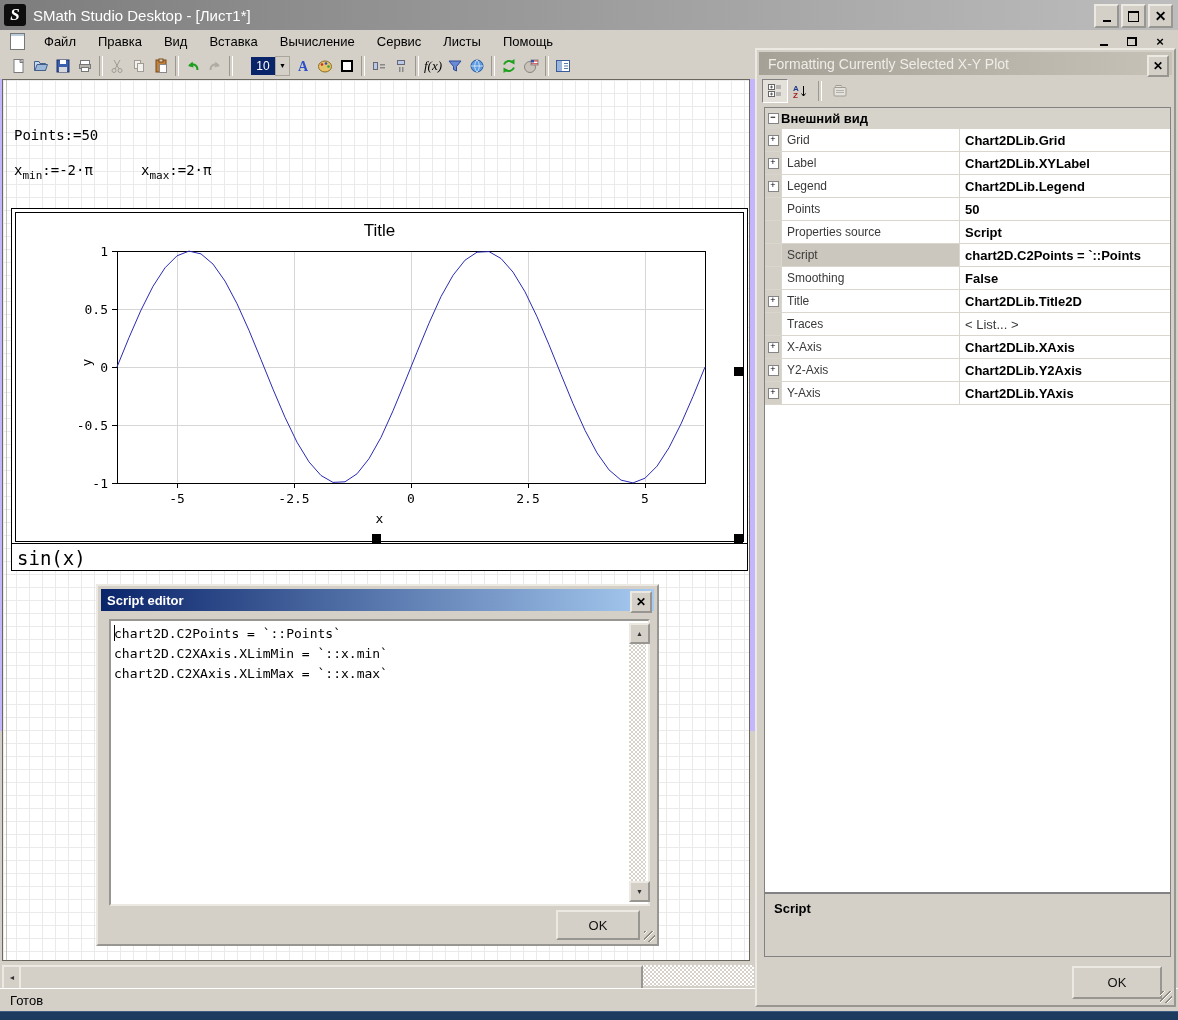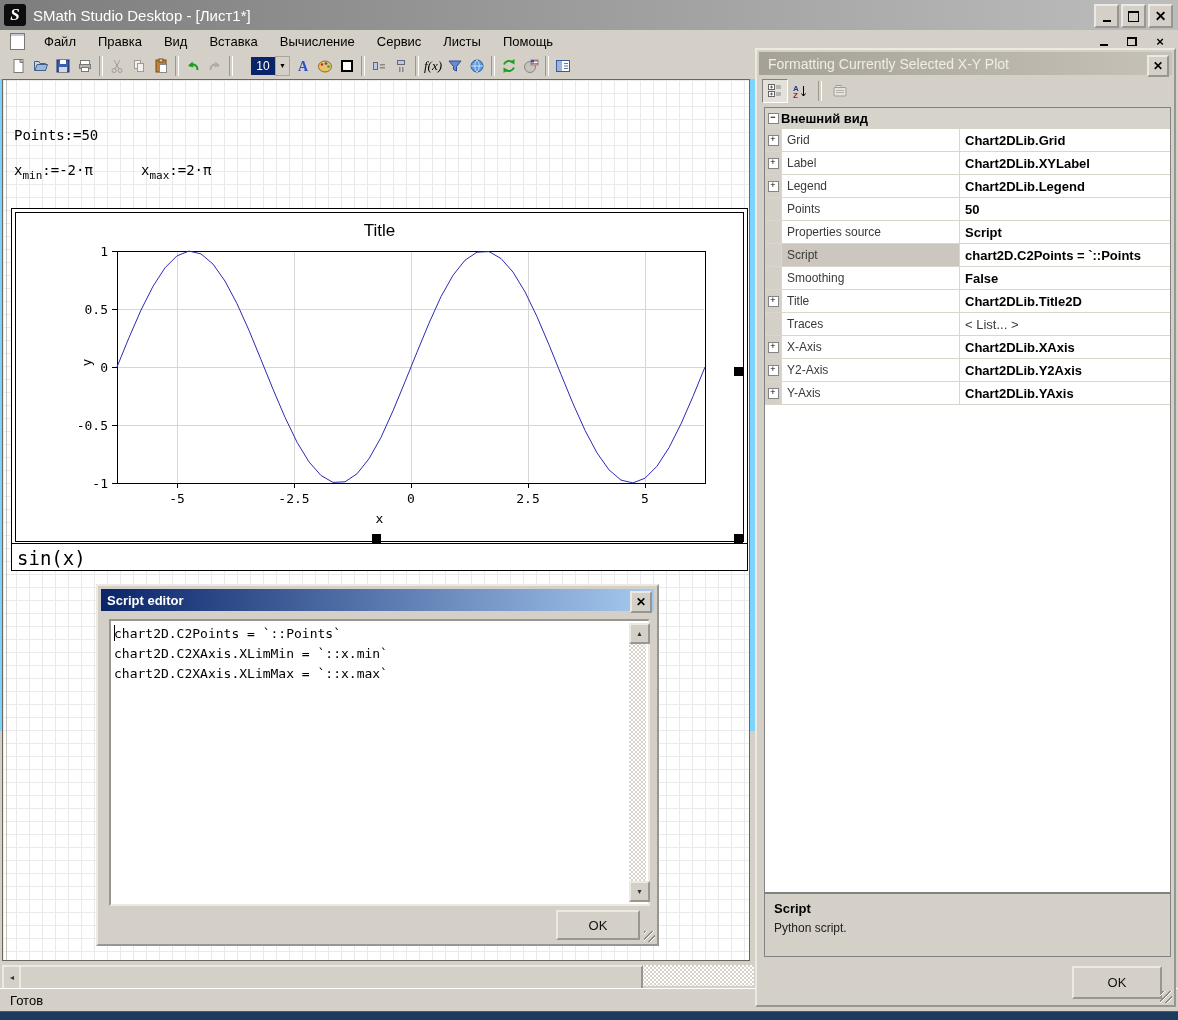--- a/index.html
+++ b/index.html
@@ -39,21 +39,21 @@
   
   .toolbar{left:0;top:52px;width:756px;height:27px;background:#d4d0c8;
     display:flex;align-items:center;padding-left:8px;box-sizing:border-box;}
   .tbtn{width:22px;height:22px;display:flex;align-items:center;justify-content:center;flex:0 0 auto;}
   .tsep{width:2px;height:20px;border-left:1px solid #9c988e;border-right:1px solid #fff;margin:0 3px;flex:0 0 auto;}
   .fontsize{width:24px;height:18px;background:#0a246a;color:#fff;font-size:12px;margin-left:15px;}
   .dropbtn{width:13px;height:18px;font-size:7px;background:#d4d0c8;border:1px solid #aaa69c;margin-right:2px;}
   .fx{font-family:"Liberation Serif",serif;font-style:italic;font-size:13px;padding:0 2px;}
 
   
-  .workarea{left:0;top:79px;width:756px;height:652px;background:#7dd3fc;}
+  .workarea{left:0;top:79px;width:756px;height:652px;background:#c4b5fd;}
   .worksheet{position:absolute;left:2px;top:0;width:748px;height:882px;background-color:#fff;
     background-image:linear-gradient(#eaeaea 1px,transparent 1px),linear-gradient(90deg,#eaeaea 1px,transparent 1px);
     background-size:13px 13px;border:1px solid #6a675f;box-sizing:border-box;}
   .page-margin{position:absolute;left:3px;top:0;bottom:0;width:1px;background:#c4c1b9;}
   .mexpr{position:absolute;font-family:"DejaVu Sans Mono",monospace;font-size:14px;white-space:nowrap;}
   .mexpr sub{font-size:11px;}
 
   
   .plot-widget{position:absolute;left:8px;top:128px;width:737px;height:363px;background:#fff;border:1px solid #000;box-sizing:border-box;}
   .plot-title{position:absolute;top:12px;left:0;right:0;text-align:center;font-size:17px;}
@@ -505,20 +505,19 @@
               <span class="pexp">+</span>
             </span>
             <span class="plab">Y-Axis</span>
             <span class="pval">Chart2DLib.YAxis</span>
           </div>
         </div>
     </div>
 
     <div class="pdesc">
       <div class="pdesc-title">Script</div>
-      <div class="pdesc-text">Python script.</div>
     </div>
 
     <div class="okbtn b-out ctr" style="position:absolute;left:315px;top:916px;width:86px;height:29px;">OK</div>
     <div class="grip" style="position:absolute;right:2px;bottom:2px;width:12px;height:12px;"></div>
   </div>
 
 </div>
 
 </body></html>

